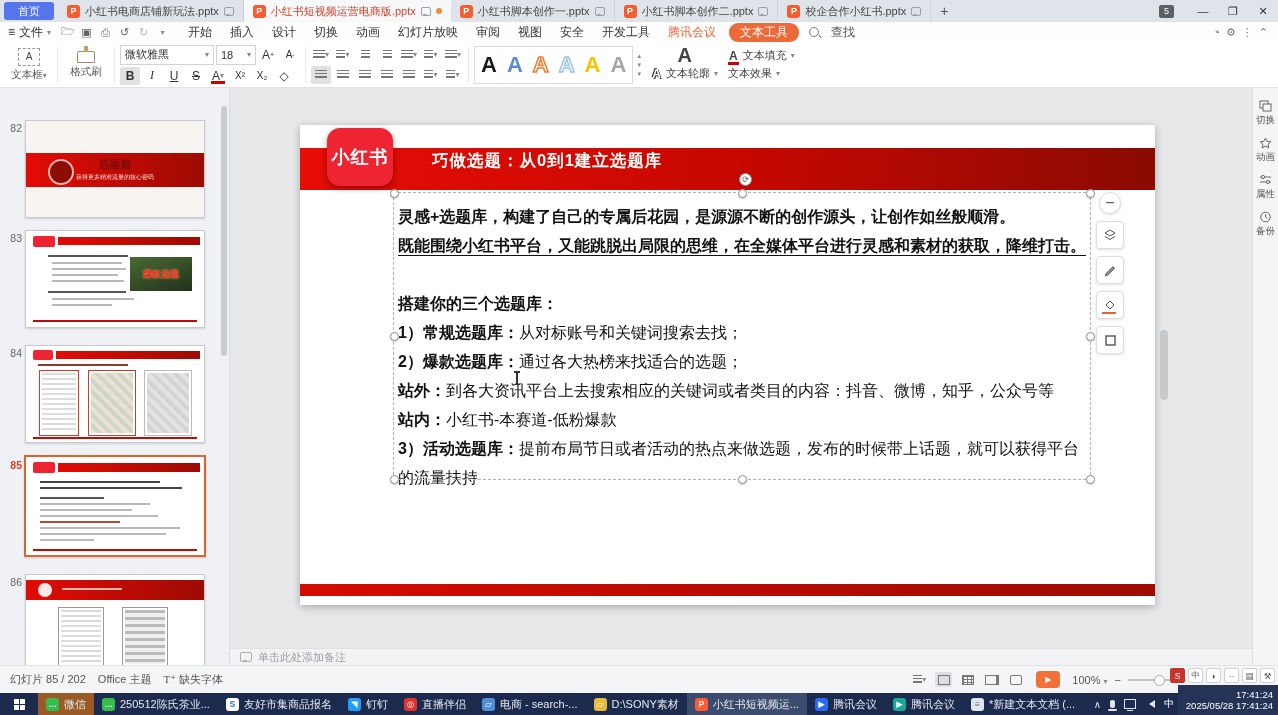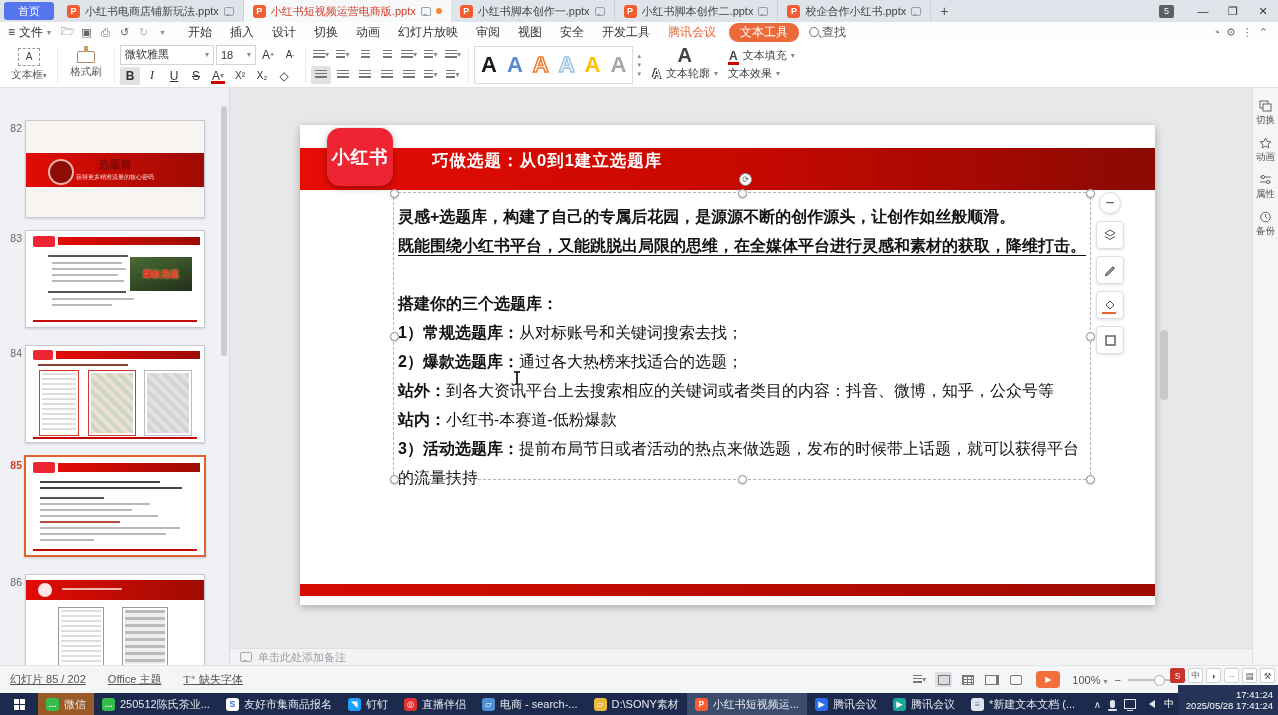--- a/index.html
+++ b/index.html
@@ -20,21 +20,21 @@
   .win-badge{width:15px;height:13px;background:#5c5f63;color:#fff;font-size:9px;display:flex;align-items:center;justify-content:center;border-radius:2px;margin-right:14px;}
   .win-btn{width:30px;height:22px;display:flex;align-items:center;justify-content:center;color:#333;font-size:11px;}
   
   .menubar{position:absolute;left:0;top:22px;width:1278px;height:20px;background:#fdfdfd;border-bottom:1px solid #ececec;display:flex;align-items:center;font-size:12px;color:#333;}
   .file-btn{display:flex;align-items:center;gap:4px;padding:0 8px;}
   .qa-icons{display:flex;align-items:center;gap:2px;margin-right:8px;}
   .qa{width:17px;height:16px;display:flex;align-items:center;justify-content:center;color:#666;font-size:11px;}
   .mi{padding:0 9px;white-space:nowrap;}
   .mi.ctx{color:#ec6a3a;}
   .mi-pill{background:#ec6a3a;color:#fff;border-radius:9px;padding:1px 11px;margin:0 4px;}
-  .search-box{display:flex;align-items:center;gap:3px;color:#555;padding:0 6px;}
+  .search-box{display:flex;align-items:center;gap:12px;color:#555;padding:0 6px;}
   .mag{width:8px;height:8px;border:1.4px solid #777;border-radius:50%;position:relative;}
   .mag::after{content:"";position:absolute;width:4px;height:1.4px;background:#777;transform:rotate(45deg);right:-4px;bottom:-1px;}
   .menu-right{margin-left:auto;display:flex;align-items:center;gap:6px;padding-right:10px;color:#777;}
   .menu-right span{font-size:11px;}
   
   .toolbar{position:absolute;left:0;top:42px;width:1278px;height:46px;background:#fff;border-bottom:1px solid #e0e1e3;display:flex;align-items:center;padding-left:6px;box-sizing:border-box;}
   .tb-sep{width:1px;height:36px;background:#eaeaec;margin:0 5px;flex:0 0 auto;}
   .big-btn{width:46px;display:flex;flex-direction:column;align-items:center;gap:2px;font-size:10.5px;color:#555;flex:0 0 auto;}
   .tbx-ic{width:20px;height:16px;border:1px dashed #999;display:flex;align-items:center;justify-content:center;font-size:10px;color:#444;}
   .brush-ic{width:16px;height:10px;background:#fff;border:1px solid #a86;border-radius:2px 2px 0 0;position:relative;}
@@ -102,21 +102,21 @@
   .canvas-scroll{position:absolute;left:930px;top:242px;width:8px;height:70px;background:#c7cacd;border-radius:4px;}
   .notes-bar{position:absolute;left:0;top:560px;width:1022px;height:17px;background:#f2f3f4;border-top:1px solid #dfe0e2;display:flex;align-items:center;gap:6px;padding-left:10px;box-sizing:border-box;font-size:11px;color:#9a9da1;}
   .note-ic{width:10px;height:8px;border:1px solid #aaa;border-radius:2px;position:relative;}
   .note-ic::after{content:"";position:absolute;left:2px;bottom:-3px;border:2px solid transparent;border-top-color:#aaa;}
   
   .sidebar{position:absolute;right:0;top:0;width:26px;height:577px;background:#f4f5f7;border-left:1px solid #dcdee0;box-sizing:border-box;display:flex;flex-direction:column;align-items:center;padding-top:12px;gap:10px;}
   .sb-item{display:flex;flex-direction:column;align-items:center;gap:2px;font-size:9.5px;color:#555;writing-mode:horizontal-tb;}
   .sb-item svg{display:block;}
   
   .statusbar{position:absolute;left:0;top:665px;width:1278px;height:28px;background:#f4f5f6;border-top:1px solid #e2e3e5;box-sizing:border-box;font-size:11px;color:#555;}
-  .st-left{position:absolute;left:10px;top:0;height:27px;display:flex;align-items:center;gap:22px;text-decoration:underline;}
+  .st-left{position:absolute;left:10px;top:0;height:27px;display:flex;align-items:center;gap:12px;}
   .st-right{position:absolute;right:92px;top:0;height:27px;display:flex;align-items:center;gap:7px;}
   .vbtn{width:17px;height:15px;display:flex;align-items:center;justify-content:center;color:#666;border-radius:2px;font-size:10px;}
   .vbtn.sel{background:#dcdee1;}
   .vsq{width:10px;height:8px;border:1px solid #777;}
   .vsq.grid{background:repeating-linear-gradient(90deg,#777 0 1px,transparent 1px 4px),repeating-linear-gradient(#777 0 1px,transparent 1px 3px);}
   .play-btn{width:24px;height:17px;background:#f4703a;border-radius:4px;color:#fff;font-size:8px;display:flex;align-items:center;justify-content:center;margin:0 5px;}
   .slider{width:58px;height:2px;background:#c2c4c7;position:relative;}
   .slider .knob{position:absolute;left:26px;top:-4px;width:9px;height:9px;border-radius:50%;background:#fff;border:1px solid #aaa;}
   .ime-bar{position:absolute;right:3px;top:2px;display:flex;align-items:center;gap:3px;}
   .ime{width:13px;height:13px;border:1px solid #cfd1d4;background:#fff;border-radius:2px;display:flex;align-items:center;justify-content:center;font-size:8.5px;color:#555;}

